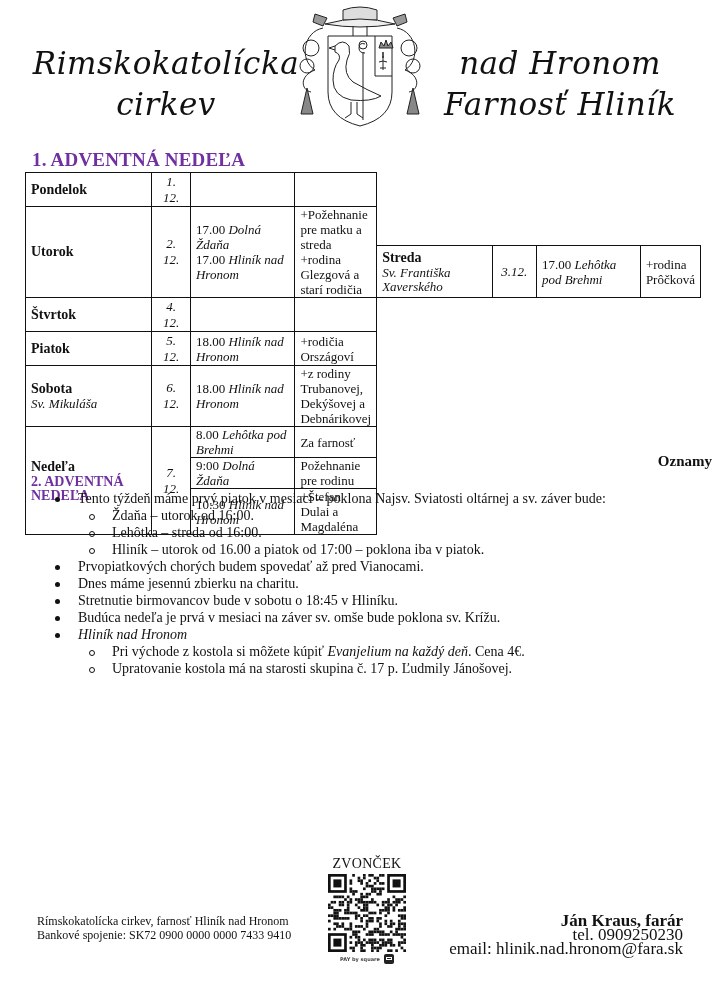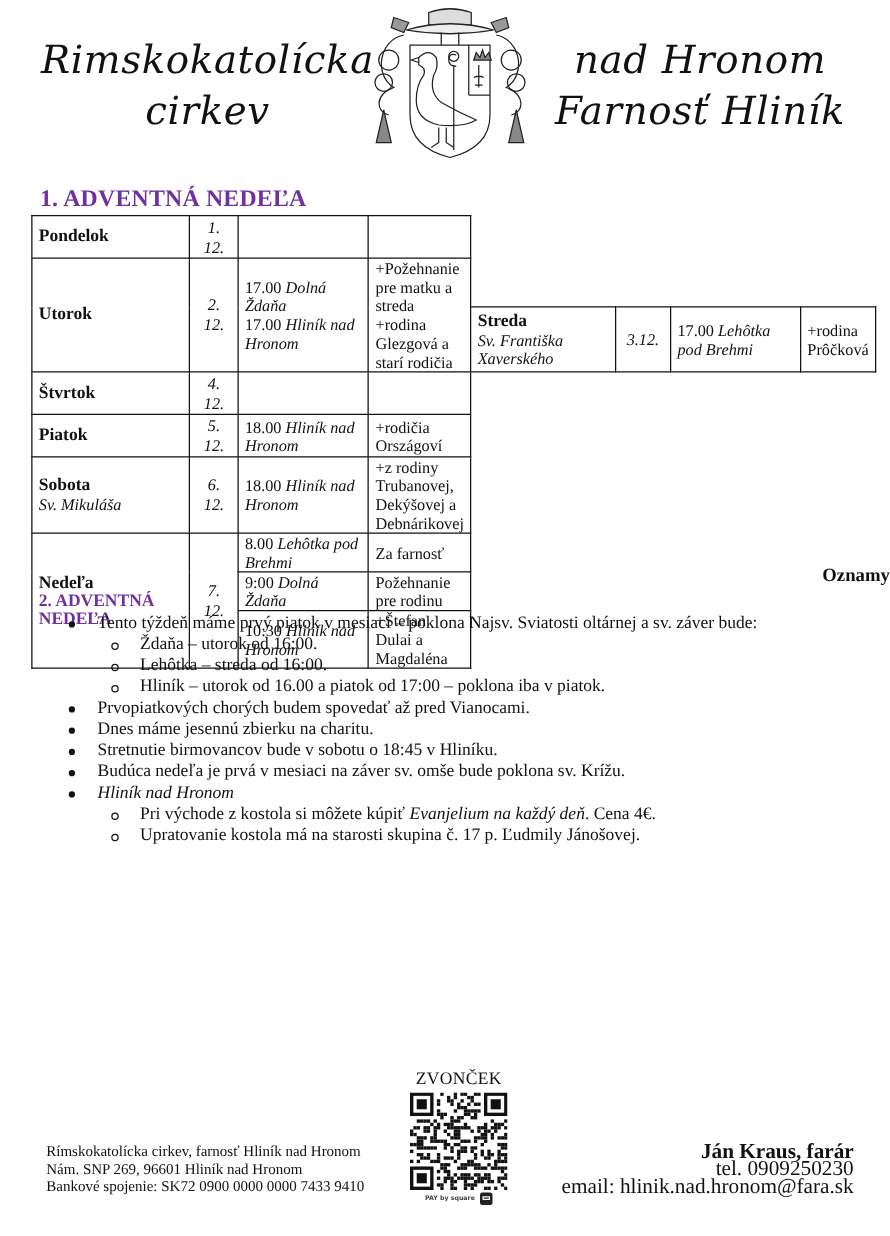--- a/index.html
+++ b/index.html
@@ -2,21 +2,21 @@
 <html><head>
   <meta charset="utf-8">
   <style>
     html, body { margin: 0; padding: 0; background: #ffffff; }
     body {
       width: 712px; height: 989px; position: relative; overflow: hidden;
       font-family: "Liberation Serif", "DejaVu Serif", serif; color: #111;
     }
     .header { position: absolute; left: 0; top: 0; width: 712px; height: 130px; }
     .title-left, .title-right {
-      position: absolute; top: 28px; font-family: "DejaVu Serif", serif;
+      position: absolute; top: 43px; font-family: "DejaVu Serif", serif;
       font-style: italic; font-size: 31px; line-height: 41px; text-align: center;
       letter-spacing: 0.5px; color: #111;
     }
     .title-left { left: 30px; width: 272px; }
     .title-right { left: 425px; width: 270px; }
     .crest { position: absolute; left: 285px; top: 0; width: 150px; height: 128px; }
 
     .week-title {
       position: absolute; left: 32px; top: 149px; font-size: 19px; font-weight: bold;
       color: #7030A0; letter-spacing: 0.2px;
@@ -210,21 +210,20 @@
       <li class="l1"><span>Stretnutie birmovancov bude v sobotu o 18:45 v Hliníku.</span></li>
       <li class="l1"><span>Budúca nedeľa je prvá v mesiaci na záver sv. omše bude poklona sv. Krížu.</span></li>
       <li class="l1"><span class="it">Hliník nad Hronom</span></li>
       <li class="l2"><span>Pri východe z kostola si môžete kúpiť </span><span class="it">Evanjelium na každý deň</span><span>. Cena 4€.</span></li>
       <li class="l2">Upratovanie kostola má na starosti skupina č. 17 p. Ľudmily Jánošovej.</li>
     </ul>
 </div>
 
 <div class="footer-left">
   <div>Rímskokatolícka cirkev, farnosť Hliník nad Hronom</div>
-  <div>Nám. SNP 269, 96601 Hliník nad Hronom</div>
   <div>Bankové spojenie: SK72 0900 0000 0000 7433 9410</div>
 </div>
 
 <div class="qr-block">
   <div class="qr-label">ZVONČEK</div>
   <svg class="qr" id="qr" viewBox="0 0 29 29">
       <rect x="9" y="0" width="1" height="1" fill="#111"></rect>
       <rect x="13" y="0" width="1" height="1" fill="#111"></rect>
       <rect x="15" y="0" width="1" height="1" fill="#111"></rect>
       <rect x="16" y="0" width="1" height="1" fill="#111"></rect>

